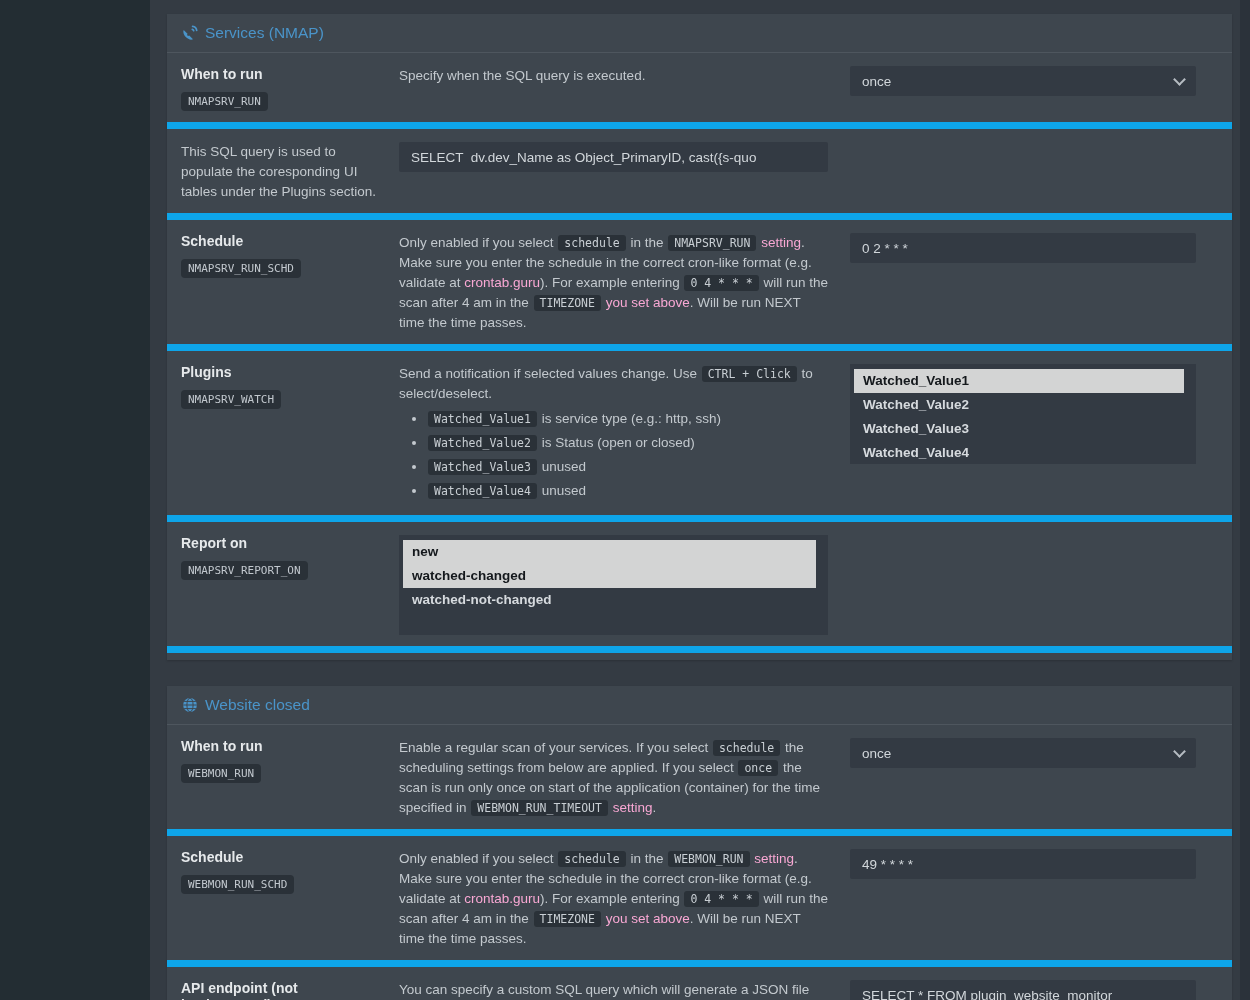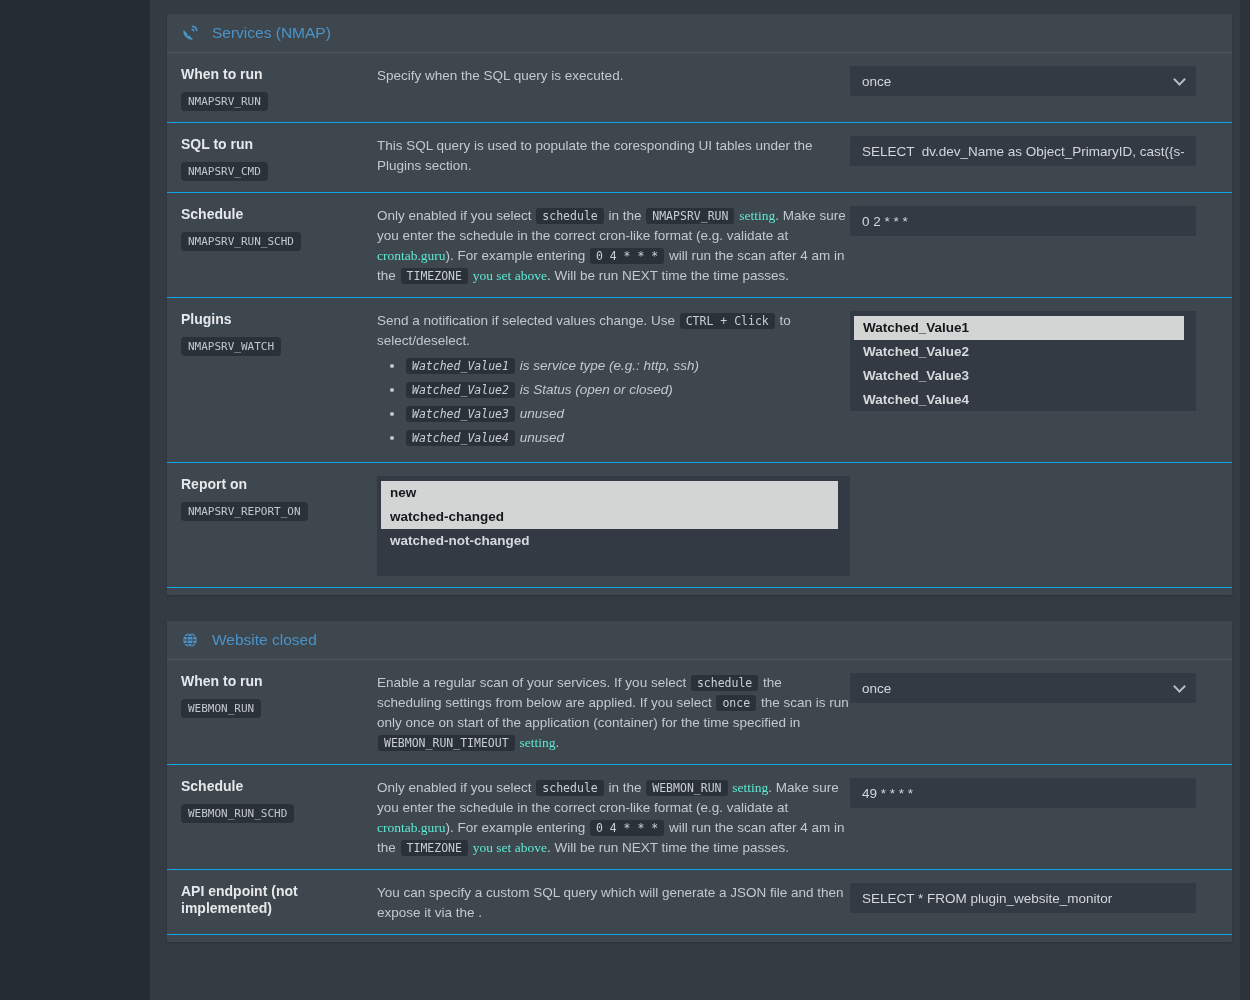--- a/index.html
+++ b/index.html
@@ -6,42 +6,42 @@
   body{
     width:1250px;height:1000px;overflow:hidden;position:relative;
     background:#343b43;
     font-family:"Liberation Sans","DejaVu Sans",sans-serif;
     font-size:13.5px;color:#c3c9ce;
   }
   .sidebar{position:absolute;left:0;top:0;width:150px;height:1000px;background:#232d33;}
   .scrollbar{position:absolute;right:0;top:0;width:10px;height:1000px;background:#2b323a;}
   .main{margin-left:150px;padding:14px 18px 0 17px;}
   .panel{background:#3e464e;margin-bottom:26px;box-shadow:0 1px 2px rgba(0,0,0,.18);}
-  .panel-header{display:flex;align-items:center;gap:14px;padding:10px 15px;border-bottom:1px solid #4e565e;}
+  .panel-header{display:flex;align-items:center;gap:7px;padding:10px 15px;border-bottom:1px solid #4e565e;}
   .panel-title{color:#4a94c9;font-size:15.5px;}
   .panel-icon{display:inline-flex;width:16px;height:16px;}
   .rows{padding-bottom:7px;}
   .row{
-    display:grid;grid-template-columns:196px 1fr 346px;column-gap:0;
-    padding:13px 36px 11px 14px;border-bottom:1px solid #0ea5e9;
+    display:grid;grid-template-columns:196px 1fr 346px;column-gap:22px;
+    padding:13px 36px 11px 14px;border-bottom:7px solid #0ea5e9;
   }
   .setting-label{font-weight:bold;color:#e6e9eb;font-size:14px;line-height:17px;}
   .key-pill{
     display:inline-block;margin-top:9px;background:#2a3138;color:#c2c8ce;
     font-family:"DejaVu Sans Mono","Liberation Mono",monospace;font-size:11px;
     padding:3px 7px;border-radius:4px;
   }
   .col-desc{line-height:20px;}
   .code{
     background:#2a3138;color:#c9cfd4;border-radius:3px;padding:1px 6px;margin:0 1px;
     font-family:"DejaVu Sans Mono","Liberation Mono",monospace;font-size:11.5px;white-space:nowrap;
   }
-  .dlink{color:#5eead4;text-decoration:none;cursor:pointer;font-family:Liberation Serif, serif;}
+  .dlink{color:#f9a8d4;text-decoration:none;cursor:pointer;}
   ul.bullets{margin:4px 0 0;padding-left:28px;}
-  ul.bullets li{margin:2px 0;line-height:21px;color:#c3c9ce;font-style:italic;}
+  ul.bullets li{margin:2px 0;line-height:21px;color:#c3c9ce;}
   .ctl-select{
     height:30px;background:#333a43;border-radius:2px;cursor:pointer;
     display:flex;align-items:center;justify-content:space-between;padding:0 12px;
     color:#d2d7db;
   }
   .chev{width:7px;height:7px;border-right:2px solid #b6bcc2;border-bottom:2px solid #b6bcc2;
     transform:rotate(45deg);margin-top:-4px;}
   .ctl-input{
     width:100%;height:30px;background:#333a43;border:none;border-radius:2px;
     color:#d2d7db;font-size:13.5px;padding:0 12px;box-sizing:border-box;
@@ -76,21 +76,20 @@
             <div class="col-label"><div class="setting-label">When to run</div><span class="key-pill">NMAPSRV_RUN</span></div>
             <div class="col-desc">Specify when the SQL query is executed.</div>
             <div class="col-control">
               <div class="ctl-select">
                 <span>once</span>
                 <span class="chev"></span>
               </div>
             </div>
           </div>
           <div class="row">
-            <div class="col-label"><div class="setting-label">SQL to run</div><span class="key-pill">NMAPSRV_CMD</span></div>
             <div class="col-desc">This SQL query is used to populate the coresponding UI tables under the Plugins section.</div>
             <div class="col-control"><input type="text" class="ctl-input" value="SELECT  dv.dev_Name as Object_PrimaryID, cast({s-quo" style=""></div>
           </div>
           <div class="row">
             <div class="col-label"><div class="setting-label">Schedule</div><span class="key-pill">NMAPSRV_RUN_SCHD</span></div>
             <div class="col-desc">Only enabled if you select <span class="code">schedule</span> in the <span class="code">NMAPSRV_RUN</span> <a class="dlink">setting</a>. Make sure you enter the schedule in the correct cron-like format (e.g. validate at <a class="dlink">crontab.guru</a>). For example entering <span class="code">0 4 * * *</span> will run the scan after 4 am in the <span class="code">TIMEZONE</span> <a class="dlink">you set above</a>. Will be run NEXT time the time passes.</div>
             <div class="col-control"><input type="text" class="ctl-input" value="0 2 * * *" style=""></div>
           </div>
           <div class="row">
             <div class="col-label"><div class="setting-label">Plugins</div><span class="key-pill">NMAPSRV_WATCH</span></div>

